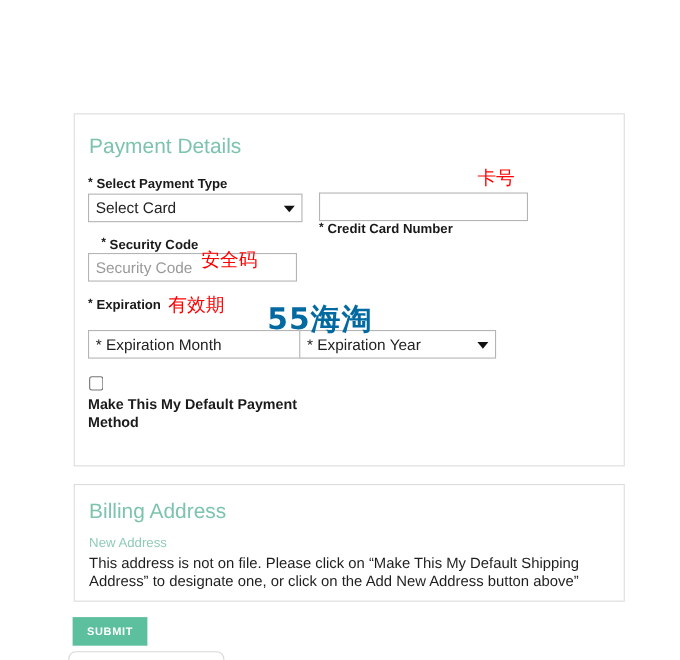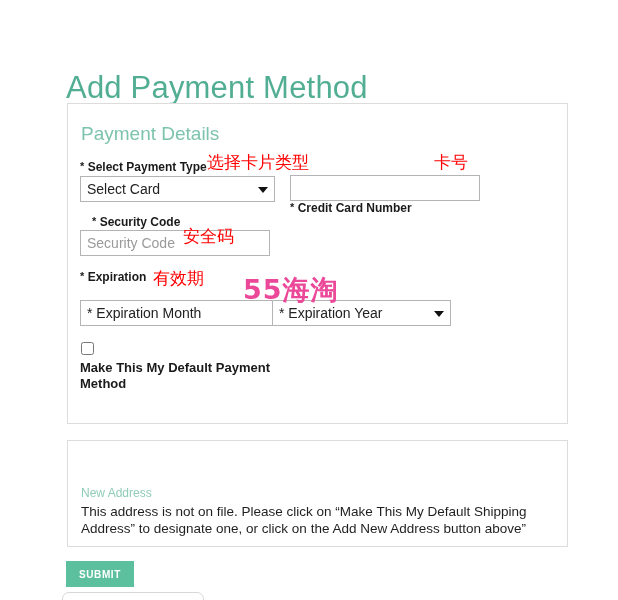--- a/index.html
+++ b/index.html
@@ -222,32 +222,31 @@
   #annot-expiry    { left: 153px; top: 268px; }
 
   
   #watermark {
     position: absolute;
     left: 243px;
     top: 272px;
     font-family: "DejaVu Sans", sans-serif;
     font-size: 27px;
     font-weight: bold;
-    color: #ec4899;
+    color: #0369a1;
     letter-spacing: 1px;
     white-space: nowrap;
     pointer-events: none;
   }
 </style>
 </head>
 <body>
 
 <div class="page">
 
-  <h1 class="page-title">Add Payment Method</h1>
 
   <section class="panel" id="payment-panel">
 
     <div class="panel-heading" id="payment-heading">Payment Details</div>
 
     <label class="field-label" id="lbl-payment-type">
       <span class="req-star">*</span>
       <span>Select Payment Type</span>
     </label>
 
@@ -290,30 +289,30 @@
       </select>
       <span class="caret"></span>
     </div>
 
     <input type="checkbox" id="default-check" style="">
     <div id="default-check-label">Make This My Default Payment Method</div>
   </section>
 
   <section class="panel" id="billing-panel">
 
+    <div class="panel-heading" id="billing-heading">Billing Address</div>
 
     <div id="billing-new-address">New Address</div>
 
     <div id="billing-message">This address is not on file. Please click on “Make This My Default Shipping Address” to designate one, or click on the Add New Address button above”</div>
   </section>
 
   <button id="submit-button">SUBMIT</button>
 
   <div id="bottom-partial-box"></div>
 
   <div id="watermark">55海淘</div>
 
-  <div class="annot" id="annot-card-type">选择卡片类型</div>
   <div class="annot" id="annot-card-no">卡号</div>
   <div class="annot" id="annot-cvv">安全码</div>
   <div class="annot" id="annot-expiry">有效期</div>
 
 </div>
 
 </body></html>

